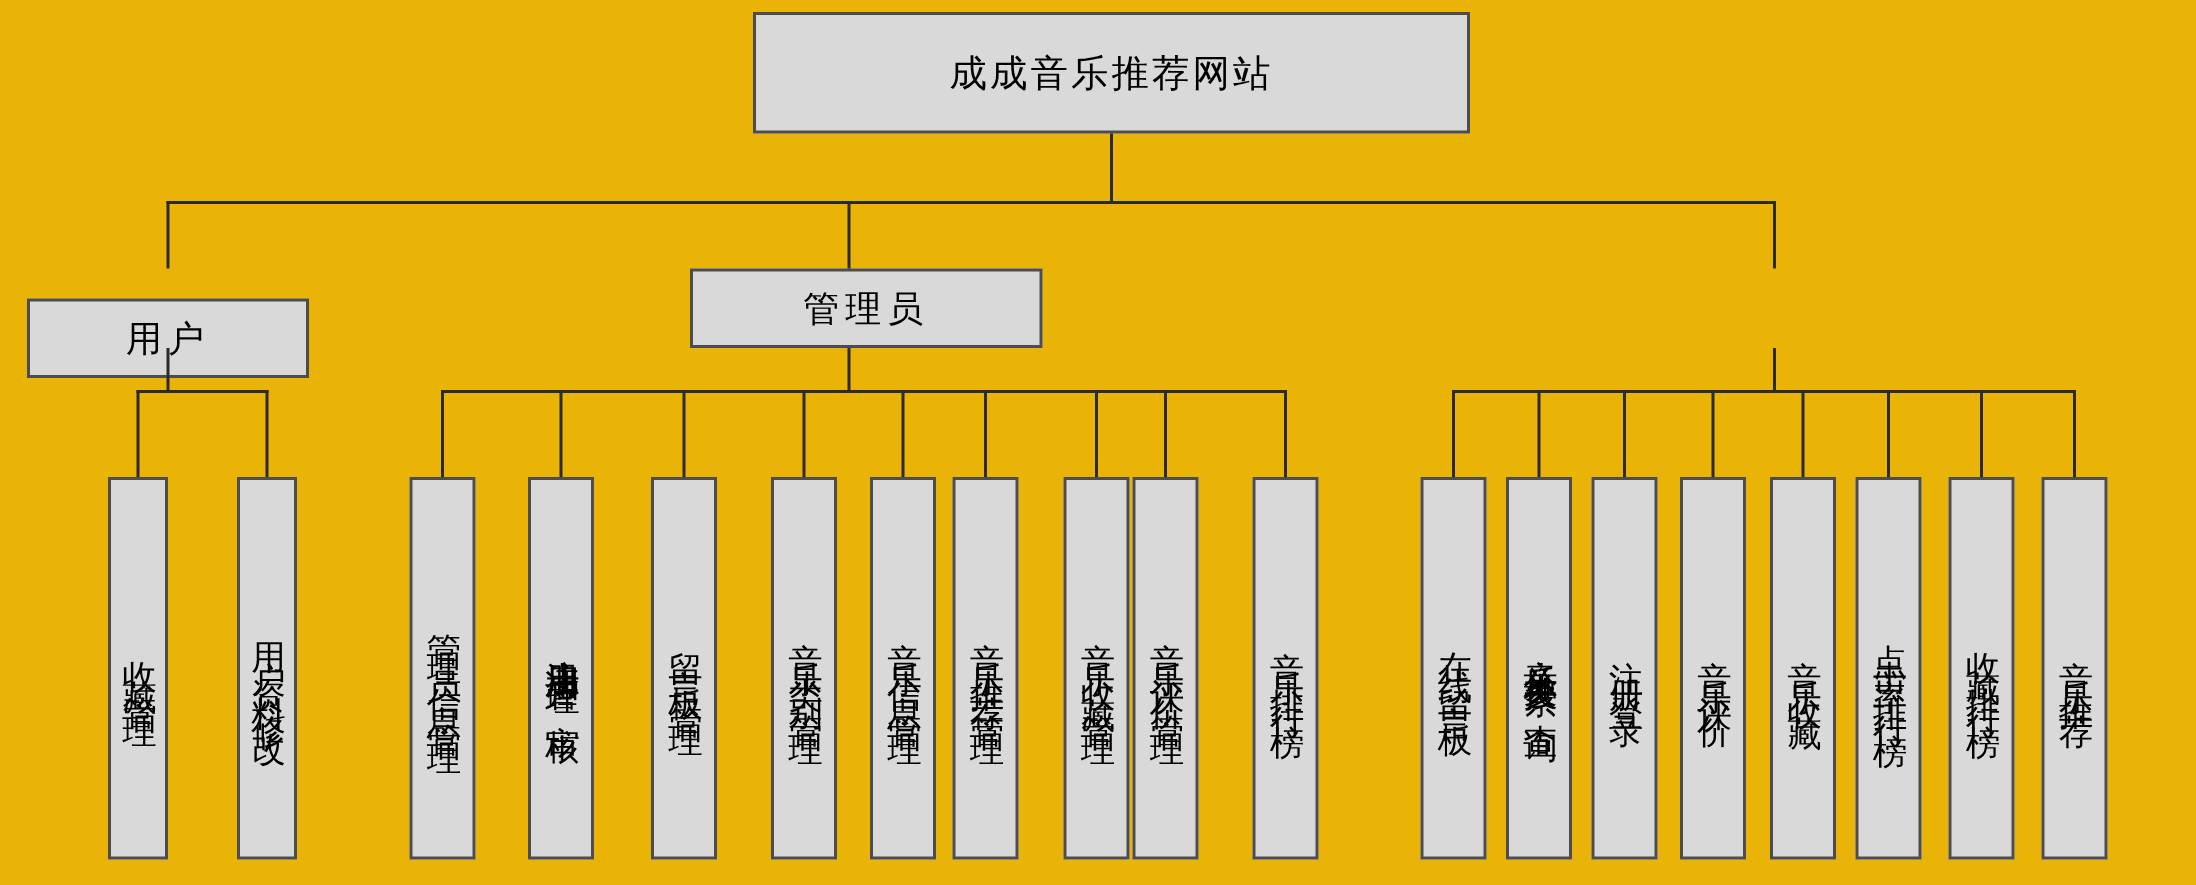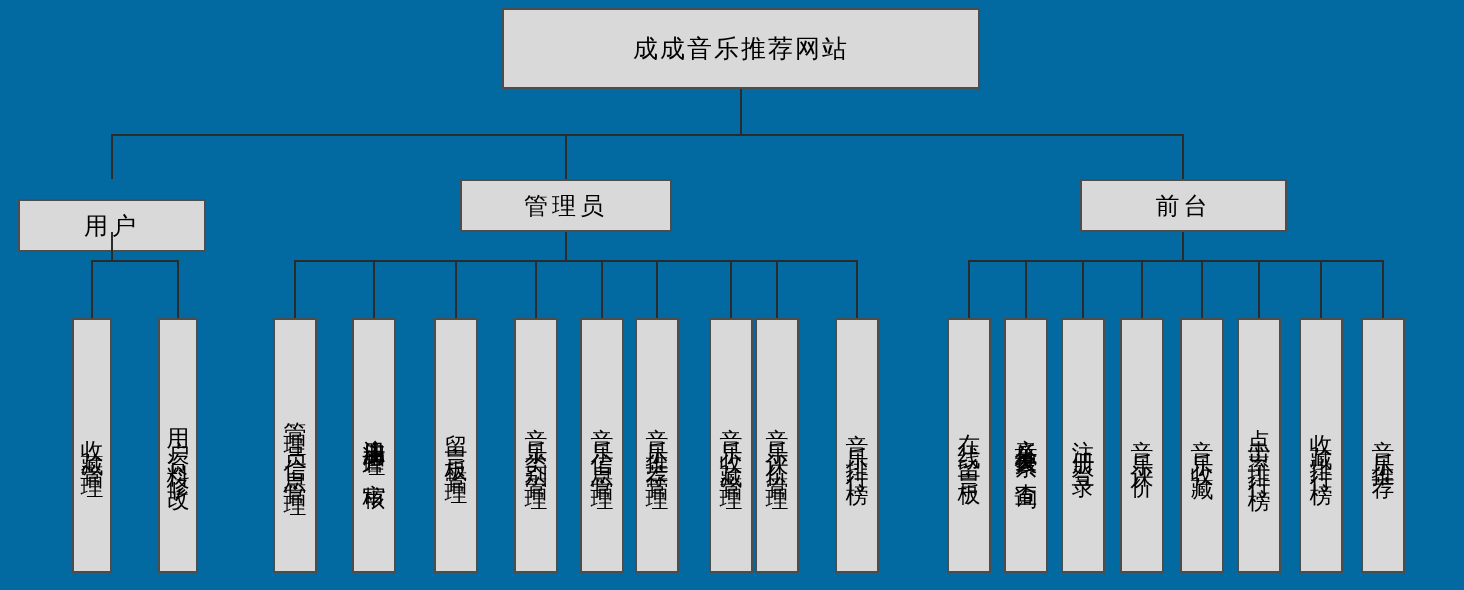--- a/index.html
+++ b/index.html
@@ -1,36 +1,36 @@
 <!DOCTYPE html>
 <html><head>
 <meta charset="utf-8">
 <style>
   html,body{margin:0;padding:0;background:#ffffff;}
   #stage{
     position:relative;
     width:1464px;height:590px;
-    background:#0369a1;
+    background:#eab308;
     font-family:"DejaVu Serif","Liberation Serif",serif;
     color:#000;
     overflow:hidden;
   }
   .box{
     position:absolute;
     background:#d9d9d9;
     border:2px solid #4d4d4d;
     box-sizing:border-box;
     display:flex;
     align-items:center;
     justify-content:center;
   }
   .root{left:502px;top:8px;width:478px;height:81px;font-size:25px;letter-spacing:2px;}
   .lvl2{top:179px;height:53px;font-size:24px;letter-spacing:4px;}
   .lvl2.g0{left:18px;width:188px;margin-top:20px;}
-  .lvl2.g1{left:460px;width:212px;}
+  .lvl2.g1{left:460px;width:235px;}
   .lvl2.g2{left:1080px;width:207px;}
   .leaf{top:318px;height:255px;}
   .leaf span{
     writing-mode:vertical-rl;
     text-orientation:upright;
     font-size:23px;
     line-height:1;
     letter-spacing:12px;
     white-space:nowrap;
   }
@@ -46,23 +46,20 @@
 
   <div class="box root">
     <span>成成音乐推荐网站</span>
   </div>
 
   <div class="box lvl2 g0">
     <span>用户</span>
   </div>
   <div class="box lvl2 g1">
     <span>管理员</span>
-  </div>
-  <div class="box lvl2 g2">
-    <span>前台</span>
   </div>
 
   <div class="box leaf w40" style="left:72px;">
     <span>收藏管理</span>
   </div>
   <div class="box leaf w40" style="left:158px;">
     <span>用户资料修改</span>
   </div>
 
   <div class="box leaf w44" style="left:273px;">

